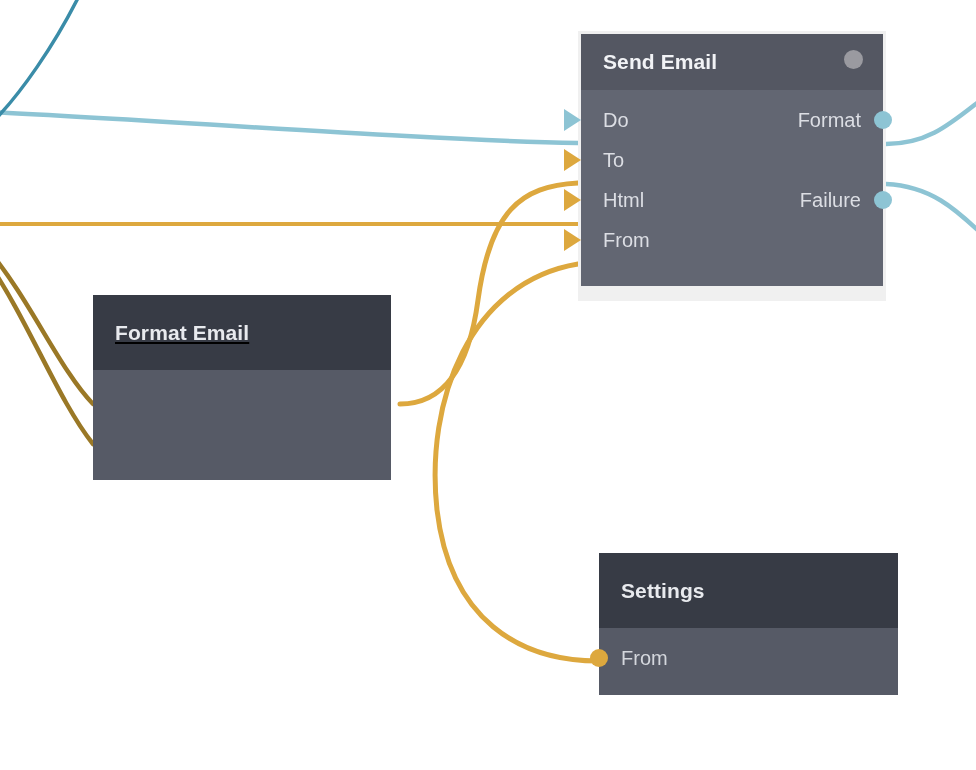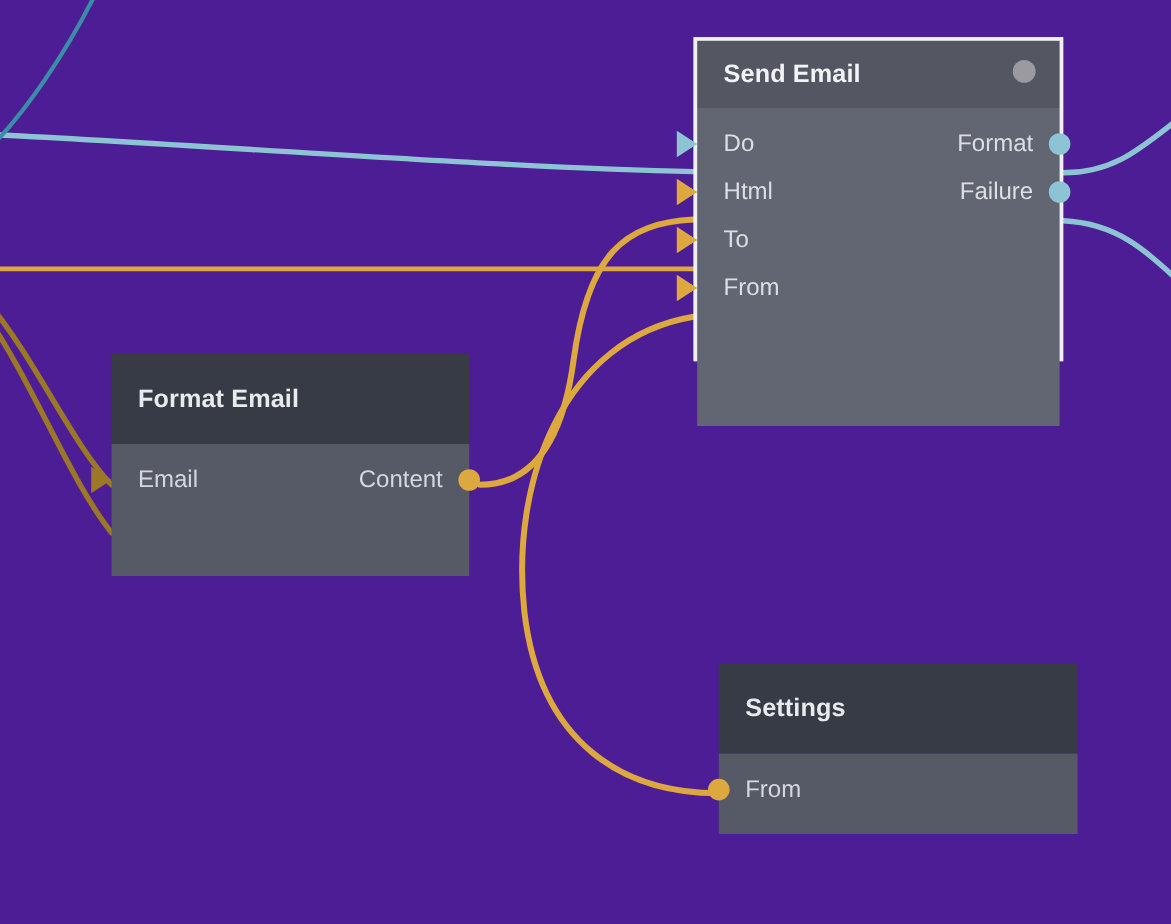--- a/index.html
+++ b/index.html
@@ -9,21 +9,21 @@
     background: #141414;
   }
   body {
     font-family: "Liberation Sans", sans-serif;
     -webkit-font-smoothing: antialiased;
   }
   #canvas {
     position: relative;
     width: 976px;
     height: 770px;
-    background: #4c1d95;
+    background: #ffffff;
     overflow: hidden;
   }
   #wires {
     position: absolute;
     left: 0;
     top: 0;
     width: 976px;
     height: 770px;
     pointer-events: none;
   }
@@ -127,59 +127,52 @@
       <path d="M 886 144 C 930 144 952 122 986 96" fill="none" stroke="#8dc4d4" stroke-width="4.5" stroke-linecap="round"></path>
       <path d="M 886 184 C 930 186 955 208 986 238" fill="none" stroke="#8dc4d4" stroke-width="4.5" stroke-linecap="round"></path>
     </svg>
 
   <div id="node-layer">
       <div class="node selected" style="left: 578px; top: 31px; width: 308px; height: 270px;">
         <div class="node-header" style="height: 56px; padding: 0px 22px;">
           <div class="node-title">Send Email</div>
           <div class="status-dot" style="right: 20px; top: 16px;"></div>
         </div>
-        <div class="node-body" style="height: 265px; padding: 10px 22px 0px;">
+        <div class="node-body" style="height: 196px; padding: 10px 22px 0px;">
           <div class="port-row">
             <div class="port arrow exec-blue" style="left: -39px;"></div>
             <div class="port-label in">Do</div>
             <div class="spacer"></div>
             <div class="port-label out">Format</div>
             <div class="port circle exec-blue" style="right: -31px;"></div>
+          </div>
+          <div class="port-row">
+            <div class="port arrow data-amber" style="left: -39px;"></div>
+            <div class="port-label in">To</div>
+            <div class="spacer"></div>
           </div>
           <div class="port-row">
             <div class="port arrow data-amber" style="left: -39px;"></div>
             <div class="port-label in">Html</div>
             <div class="spacer"></div>
             <div class="port-label out">Failure</div>
             <div class="port circle exec-blue" style="right: -31px;"></div>
           </div>
           <div class="port-row">
             <div class="port arrow data-amber" style="left: -39px;"></div>
-            <div class="port-label in">To</div>
-            <div class="spacer"></div>
-          </div>
-          <div class="port-row">
-            <div class="port arrow data-amber" style="left: -39px;"></div>
             <div class="port-label in">From</div>
             <div class="spacer"></div>
           </div>
         </div>
       </div>
-      <div class="node" style="left: 93px; top: 295px; width: 298px; height: 181px;">
+      <div class="node" style="left: 93px; top: 295px; width: 298px; height: 181px; text-decoration: underline;">
         <div class="node-header" style="height: 75px; padding: 0px 22px;">
           <div class="node-title">Format Email</div>
         </div>
         <div class="node-body" style="height: 110px; padding: 10px 22px 0px;">
-          <div class="port-row">
-            <div class="port arrow data-dim" style="left: -39px;"></div>
-            <div class="port-label in">Email</div>
-            <div class="spacer"></div>
-            <div class="port-label out">Content</div>
-            <div class="port circle data-amber" style="right: -31px;"></div>
-          </div>
         </div>
       </div>
       <div class="node" style="left: 599px; top: 553px; width: 299px; height: 142px; border-radius: 21px;">
         <div class="node-header" style="height: 75px; padding: 0px 22px;">
           <div class="node-title">Settings</div>
         </div>
         <div class="node-body" style="height: 67px; padding: 10px 22px 0px;">
           <div class="port-row">
             <div class="port circle data-amber" style="left: -31px;"></div>
             <div class="port-label in">From</div>

